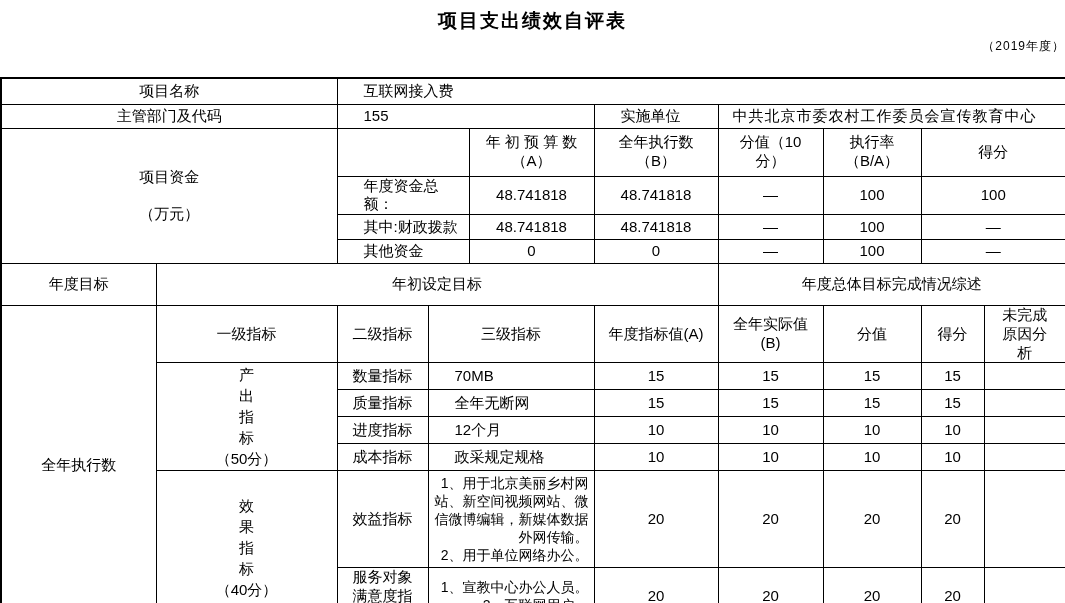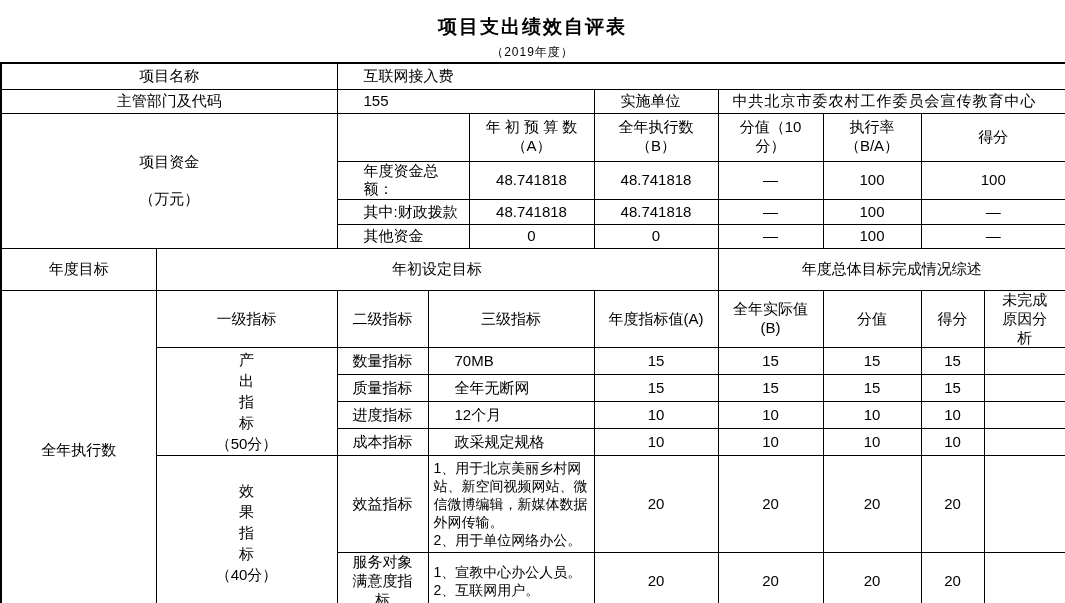--- a/index.html
+++ b/index.html
@@ -10,35 +10,36 @@
     font-family: "Liberation Sans", "DejaVu Sans", sans-serif;
     color: #000000;
   }
   .page {
     width: 1065px;
     height: 603px;
     background: #ffffff;
     overflow: hidden;
   }
   .header {
-    height: 62px;
+    height: 77px;
     box-sizing: border-box;
-    padding-top: 14px;
+    padding-top: 8px;
     text-align: center;
   }
   .title {
     font-size: 19px;
     font-weight: bold;
     letter-spacing: 2px;
     font-family: "Liberation Serif", "DejaVu Serif", serif;
   }
   .subtitle {
     font-size: 12px;
     margin-top: 4px;
     letter-spacing: 1px;
+    text-align: right;
   }
   table.main {
     border-collapse: collapse;
     table-layout: fixed;
     width: 1065px;
     border: 2px solid #000;
   }
   td {
     border: 1px solid #000;
     font-size: 15px;
@@ -48,21 +49,21 @@
     overflow: hidden;
     box-sizing: border-box;
     line-height: 1.25;
   }
   td.l { text-align: left; padding-left: 26px; }
   td.pre { white-space: pre-line; }
   td.vlabel { white-space: pre-line; line-height: 21px; }
   td.smalltext {
     font-size: 14px;
     line-height: 18px;
-    text-align: left;
+    text-align: right;
     white-space: pre-line;
     padding: 3px 5px;
   }
   td.wrapnarrow { padding: 0 12px; margin-top: 8px; }
   td.bold { font-weight: bold; }
   td.unitname { letter-spacing: 1px; padding-left: 14px; }
   tr.h26 { height: 26px; } tr.h24 { height: 24px; } tr.h48 { height: 48px; }
   tr.h25 { height: 25px; margin-top: 9px; } tr.h42 { height: 42px; } tr.h27 { height: 27px; }
   tr.h90 { height: 90px; } tr.h54 { height: 54px; }
 </style>

